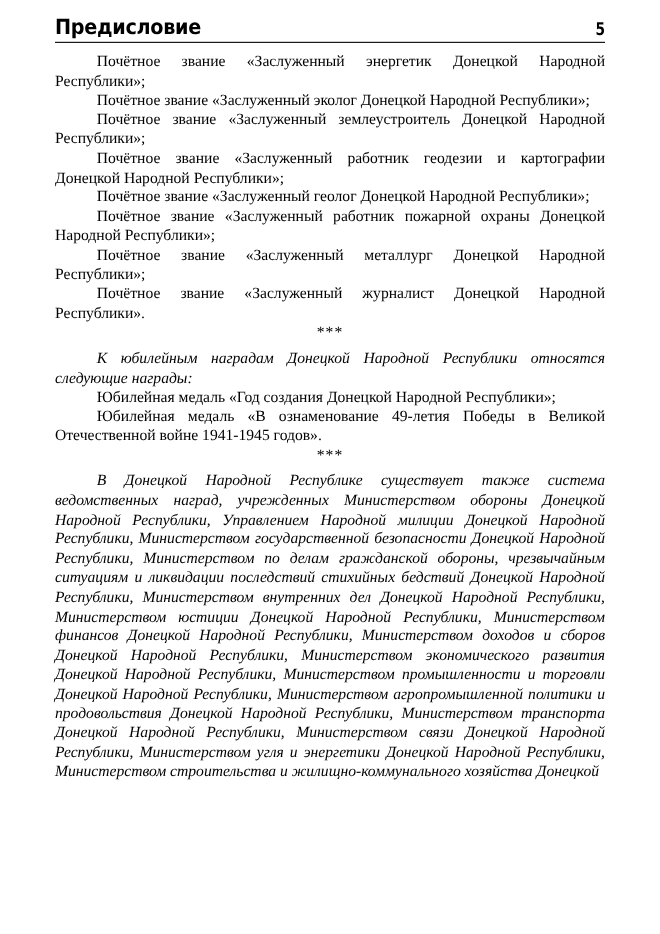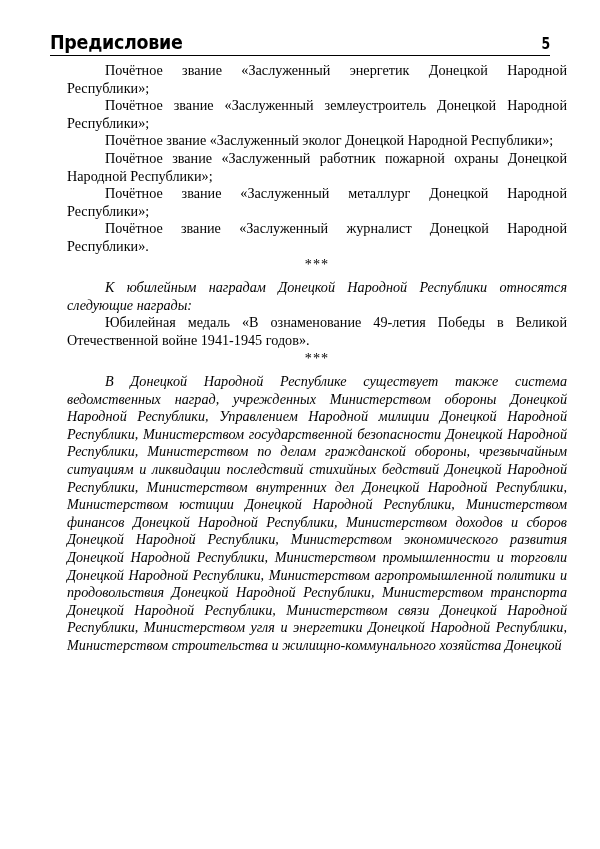--- a/index.html
+++ b/index.html
@@ -17,21 +17,21 @@
   .page {
     position: relative;
     width: 600px;
     height: 849px;
     background: #ffffff;
     box-sizing: border-box;
   }
   .header {
     position: absolute;
     left: 50px;
-    top: 33px;
+    top: 16px;
     width: 500px;
     display: flex;
     align-items: flex-end;
     justify-content: space-between;
     border-bottom: 1.6px solid #000000;
     padding-bottom: 3px;
   }
   .header-title {
     font-family: "DejaVu Sans", "Liberation Sans", sans-serif;
     font-weight: 700;
@@ -48,23 +48,22 @@
     font-weight: 700;
     font-size: 16px;
     line-height: 1;
     color: #000000;
     transform: scaleX(0.78);
     transform-origin: right bottom;
   }
   .body-text {
     position: absolute;
     left: 50px;
-    top: 62px;
+    top: 48px;
     width: 500px;
-    margin-left: 17px;
   }
   p.para {
     margin: 0;
     text-align: justify;
     text-justify: inter-word;
     text-indent: 38px;
     font-size: 14.2px;
     line-height: 17.6px;
     hyphens: none;
     word-spacing: normal;
@@ -87,25 +86,28 @@
 
 <div class="page">
 
   <div class="header">
     <div class="header-title">Предисловие</div>
     <div class="header-page">5</div>
   </div>
 
   <div class="body-text">
       <p class="para">Почётное звание «Заслуженный энергетик Донецкой Народной Республики»;</p>
+      <p class="para">Почётное звание «Заслуженный эколог Донецкой Народной Республики»;</p>
       <p class="para">Почётное звание «Заслуженный землеустроитель Донецкой Народной Республики»;</p>
-      <p class="para">Почётное звание «Заслуженный эколог Донецкой Народной Республики»;</p>
+      <p class="para">Почётное звание «Заслуженный работник геодезии и картографии Донецкой Народной Республики»;</p>
+      <p class="para">Почётное звание «Заслуженный геолог Донецкой Народной Республики»;</p>
       <p class="para">Почётное звание «Заслуженный работник пожарной охраны Донецкой Народной Республики»;</p>
       <p class="para">Почётное звание «Заслуженный металлург Донецкой Народной Республики»;</p>
       <p class="para">Почётное звание «Заслуженный журналист Донецкой Народной Республики».</p>
       <p class="sep">***</p>
       <p class="para spacer-before">К юбилейным наградам Донецкой Народной Республики относятся следующие награды:</p>
+      <p class="para">Юбилейная медаль «Год создания Донецкой Народной Республики»;</p>
       <p class="para">Юбилейная медаль «В ознаменование 49-летия Победы в Великой Отечественной войне 1941-1945 годов».</p>
       <p class="sep">***</p>
       <p class="para spacer-before">В Донецкой Народной Республике существует также система ведомственных наград, учрежденных Министерством обороны Донецкой Народной Республики, Управлением Народной милиции Донецкой Народной Республики, Министерством государственной безопасности Донецкой Народной Республики, Министерством по делам гражданской обороны, чрезвычайным ситуациям и ликвидации последствий стихийных бедствий Донецкой Народной Республики, Министерством внутренних дел Донецкой Народной Республики, Министерством юстиции Донецкой Народной Республики, Министерством финансов Донецкой Народной Республики, Министерством доходов и сборов Донецкой Народной Республики, Министерством экономического развития Донецкой Народной Республики, Министерством промышленности и торговли Донецкой Народной Республики, Министерством агропромышленной политики и продовольствия Донецкой Народной Республики, Министерством транспорта Донецкой Народной Республики, Министерством связи Донецкой Народной Республики, Министерством угля и энергетики Донецкой Народной Республики, Министерством строительства и жилищно-коммунального хозяйства Донецкой</p>
     </div>
 
 </div>
 
 </body></html>

